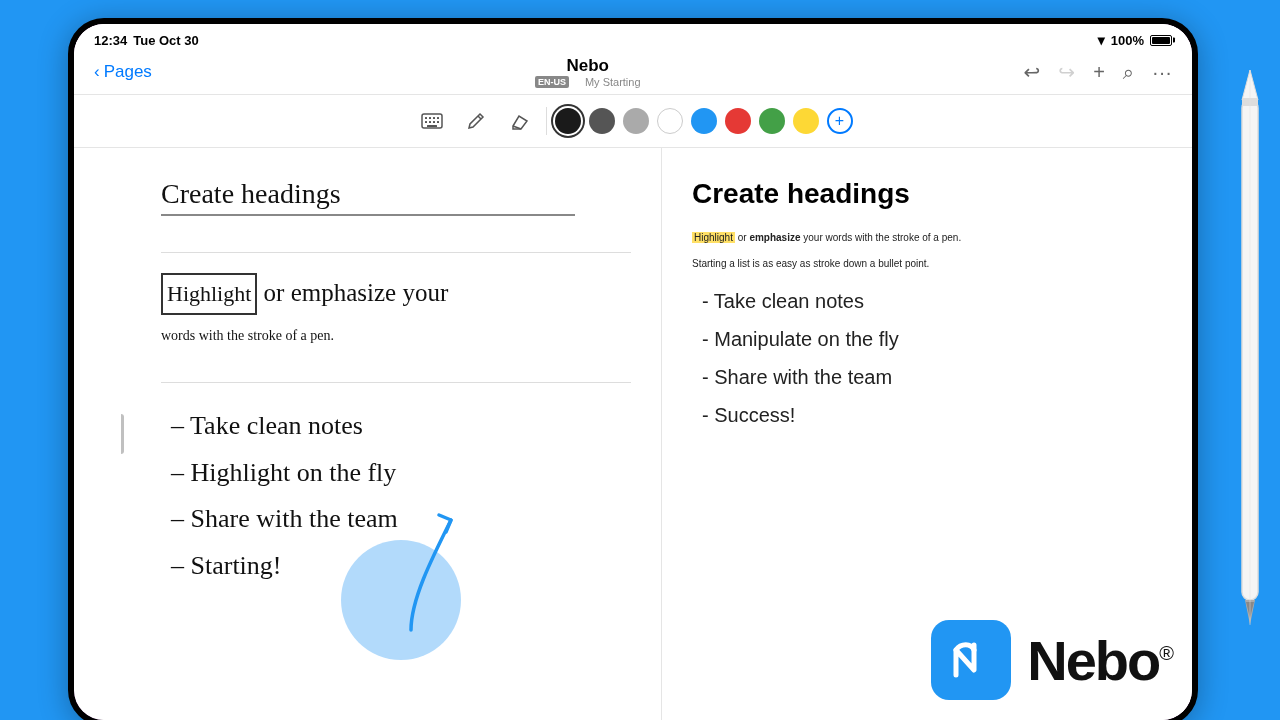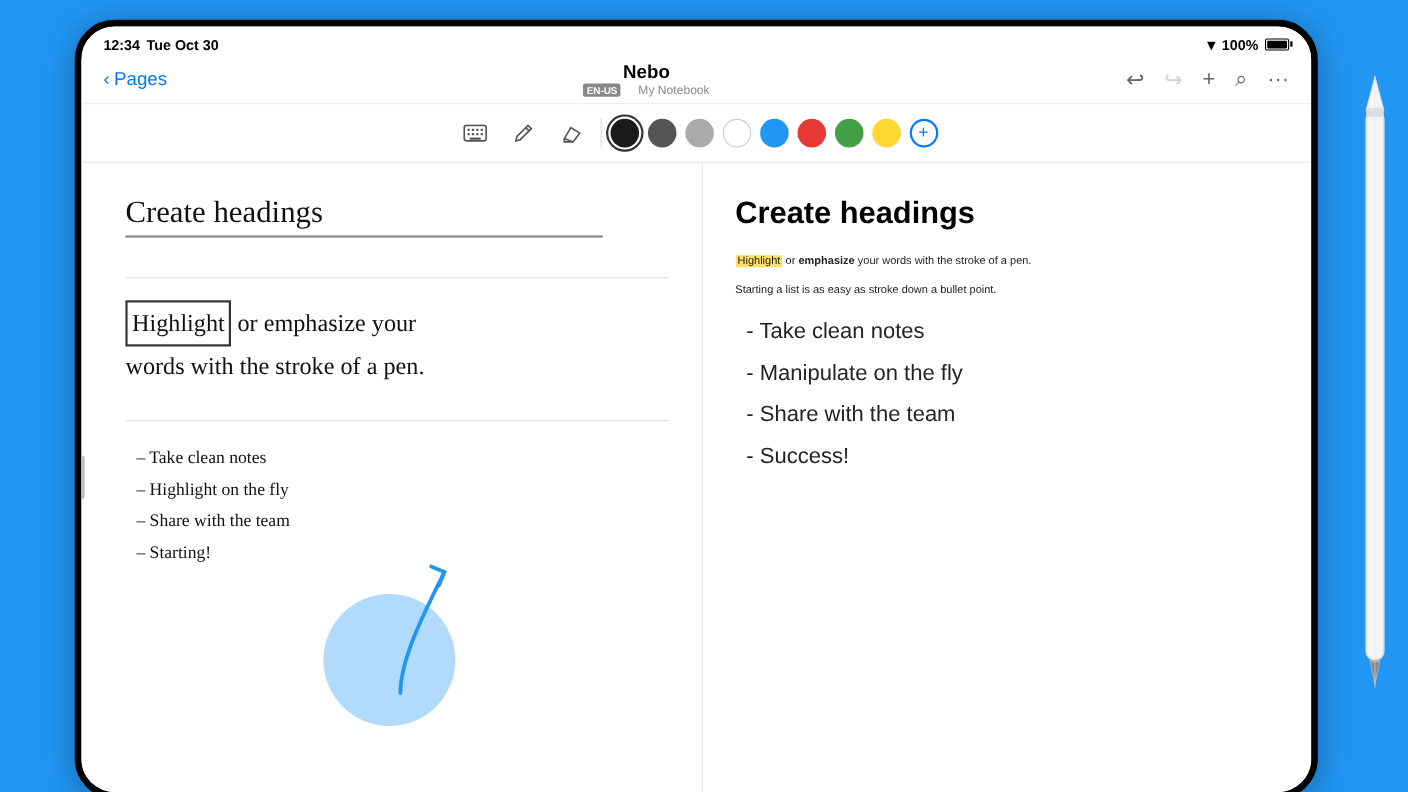--- a/index.html
+++ b/index.html
@@ -184,20 +184,21 @@
       font-size: 16px;
       cursor: pointer;
       font-weight: 300;
     }
 
     
     .main-content {
       flex: 1;
       display: flex;
       overflow: hidden;
+      padding-left: 47px;
     }
 
     
     .left-panel {
       flex: 1;
       padding: 30px 30px 20px 40px;
       border-right: 1px solid #e5e5e5;
       overflow: hidden;
       position: relative;
       background: #fff;
@@ -241,21 +242,21 @@
     }
 
     .hw-text-block {
       margin-bottom: 20px;
       padding-bottom: 16px;
       border-bottom: 1px solid #ddd;
     }
 
     .hw-list-item {
       font-family: 'Segoe Script', 'Comic Sans MS', cursive;
-      font-size: 16px;
+      font-size: 26px;
       color: #111;
       line-height: 1.8;
       padding-left: 10px;
     }
 
     
     .typed-heading {
       font-size: 28px;
       font-weight: 700;
       color: #000;
@@ -381,21 +382,21 @@
 
     <div class="nav-bar">
       <div class="nav-left">
         <span>‹</span>
         <span>Pages</span>
       </div>
       <div class="nav-center">
         <div class="nav-title">Nebo</div>
         <div class="nav-subtitle">
           <span class="lang-badge">EN-US</span>
-          <span>My Notebook</span>
+          <span>My Starting</span>
         </div>
       </div>
       <div class="nav-right">
         <span class="nav-icon">↩</span>
         <span class="nav-icon disabled">↪</span>
         <span class="nav-icon">+</span>
         <span class="nav-icon">⌕</span>
         <span class="nav-icon">···</span>
       </div>
     </div>
@@ -443,23 +444,23 @@
 
       <div class="left-panel">
         <div class="side-button"></div>
 
         <div class="hw-text-block">
           <div class="hw-heading">Create headings</div>
         </div>
 
         <div class="hw-text-block">
           <div class="hw-text">
-            <span class="hw-highlight-box">Highlight</span><span style="font-family:'Segoe Script','Comic Sans MS',cursive;font-size:22px;"> or emphasize your</span>
+            <span class="hw-highlight-box">Highlight</span><span style="font-family:'Segoe Script','Comic Sans MS',cursive;font-size:25px;"> or emphasize your</span>
             <br>
-            <span style="font-family:'Segoe Script','Comic Sans MS',cursive;font-size:22px;">words with the stroke of a pen.</span>
+            <span style="font-family:'Segoe Script','Comic Sans MS',cursive;font-size:14px;">words with the stroke of a pen.</span>
           </div>
         </div>
 
 
         <div>
           <div class="hw-list-item">– Take clean notes</div>
           <div class="hw-list-item">– Highlight on the fly</div>
           <div class="hw-list-item">– Share with the team</div>
           <div class="hw-list-item">– Starting!</div>
         </div>
@@ -483,20 +484,31 @@
           <span> your words with the stroke of a pen.</span>
         </div>
         <div class="typed-body">Starting a list is as easy as stroke down a bullet point.</div>
         <div class="typed-list">
           <div class="typed-list-item">-  Take clean notes</div>
           <div class="typed-list-item">-  Manipulate on the fly</div>
           <div class="typed-list-item">-  Share with the team</div>
           <div class="typed-list-item">-  Success!</div>
         </div>
 
+        <div class="nebo-logo-area">
+          <div class="nebo-icon">
+            <svg width="50" height="50" viewBox="0 0 50 50" fill="none">
+              <path d="M10 40 L10 15 L28 35 L28 10" stroke="white" stroke-width="5" stroke-linecap="round" stroke-linejoin="round" fill="none"></path>
+              <path d="M10 15 C15 8, 25 8, 28 15" stroke="white" stroke-width="5" stroke-linecap="round" fill="none"></path>
+            </svg>
+          </div>
+          <div class="nebo-wordmark">
+            <span>Nebo</span><span class="nebo-reg">®</span>
+          </div>
+        </div>
       </div>
 
     </div>
   </div>
 </div>
 
 <div style="position:absolute; right:8px; top:60px; width:44px; height:580px;">
   <svg viewBox="0 0 44 580" fill="none" xmlns="http://www.w3.org/2000/svg">
     <rect x="14" y="40" width="16" height="500" rx="8" fill="#f5f5f5" stroke="#ddd" stroke-width="1.5"></rect>
     <path d="M14 40 L22 10 L30 40 Z" fill="#f5f5f5" stroke="#ddd" stroke-width="1"></path>

